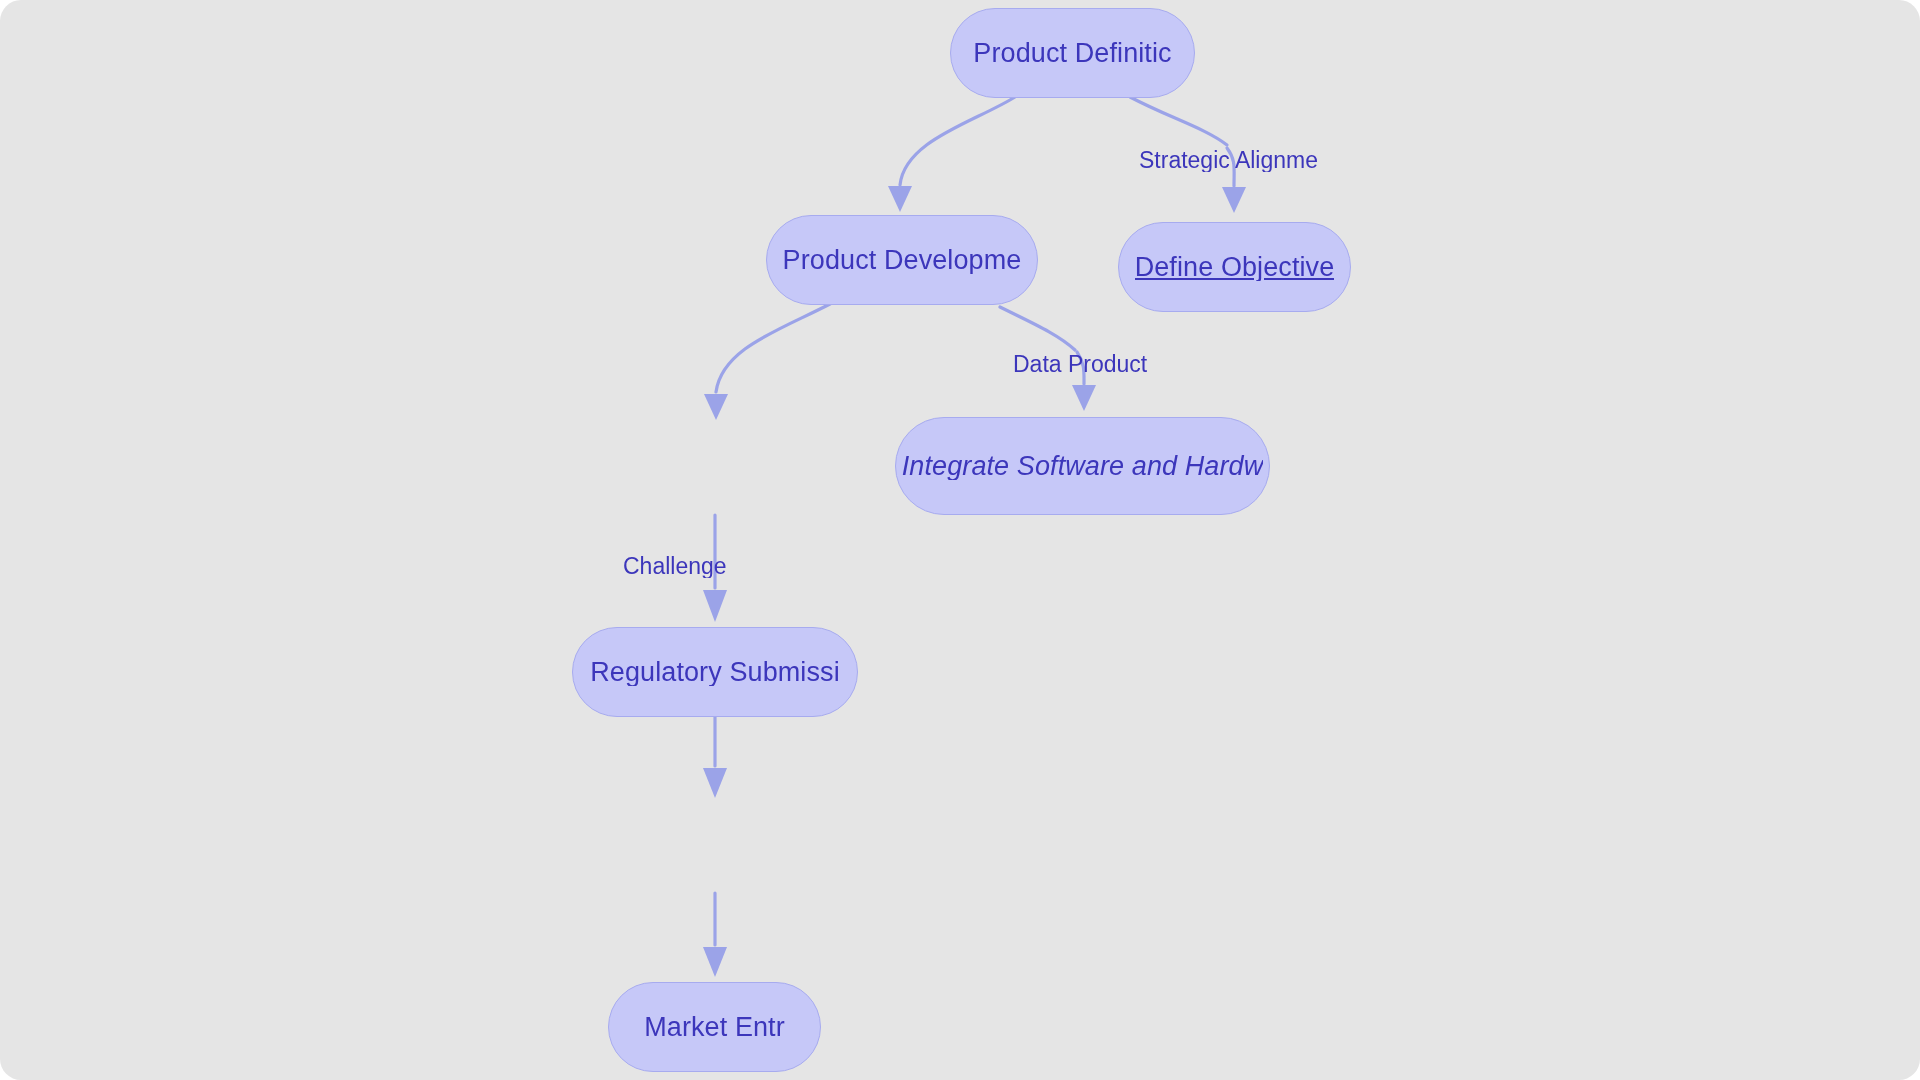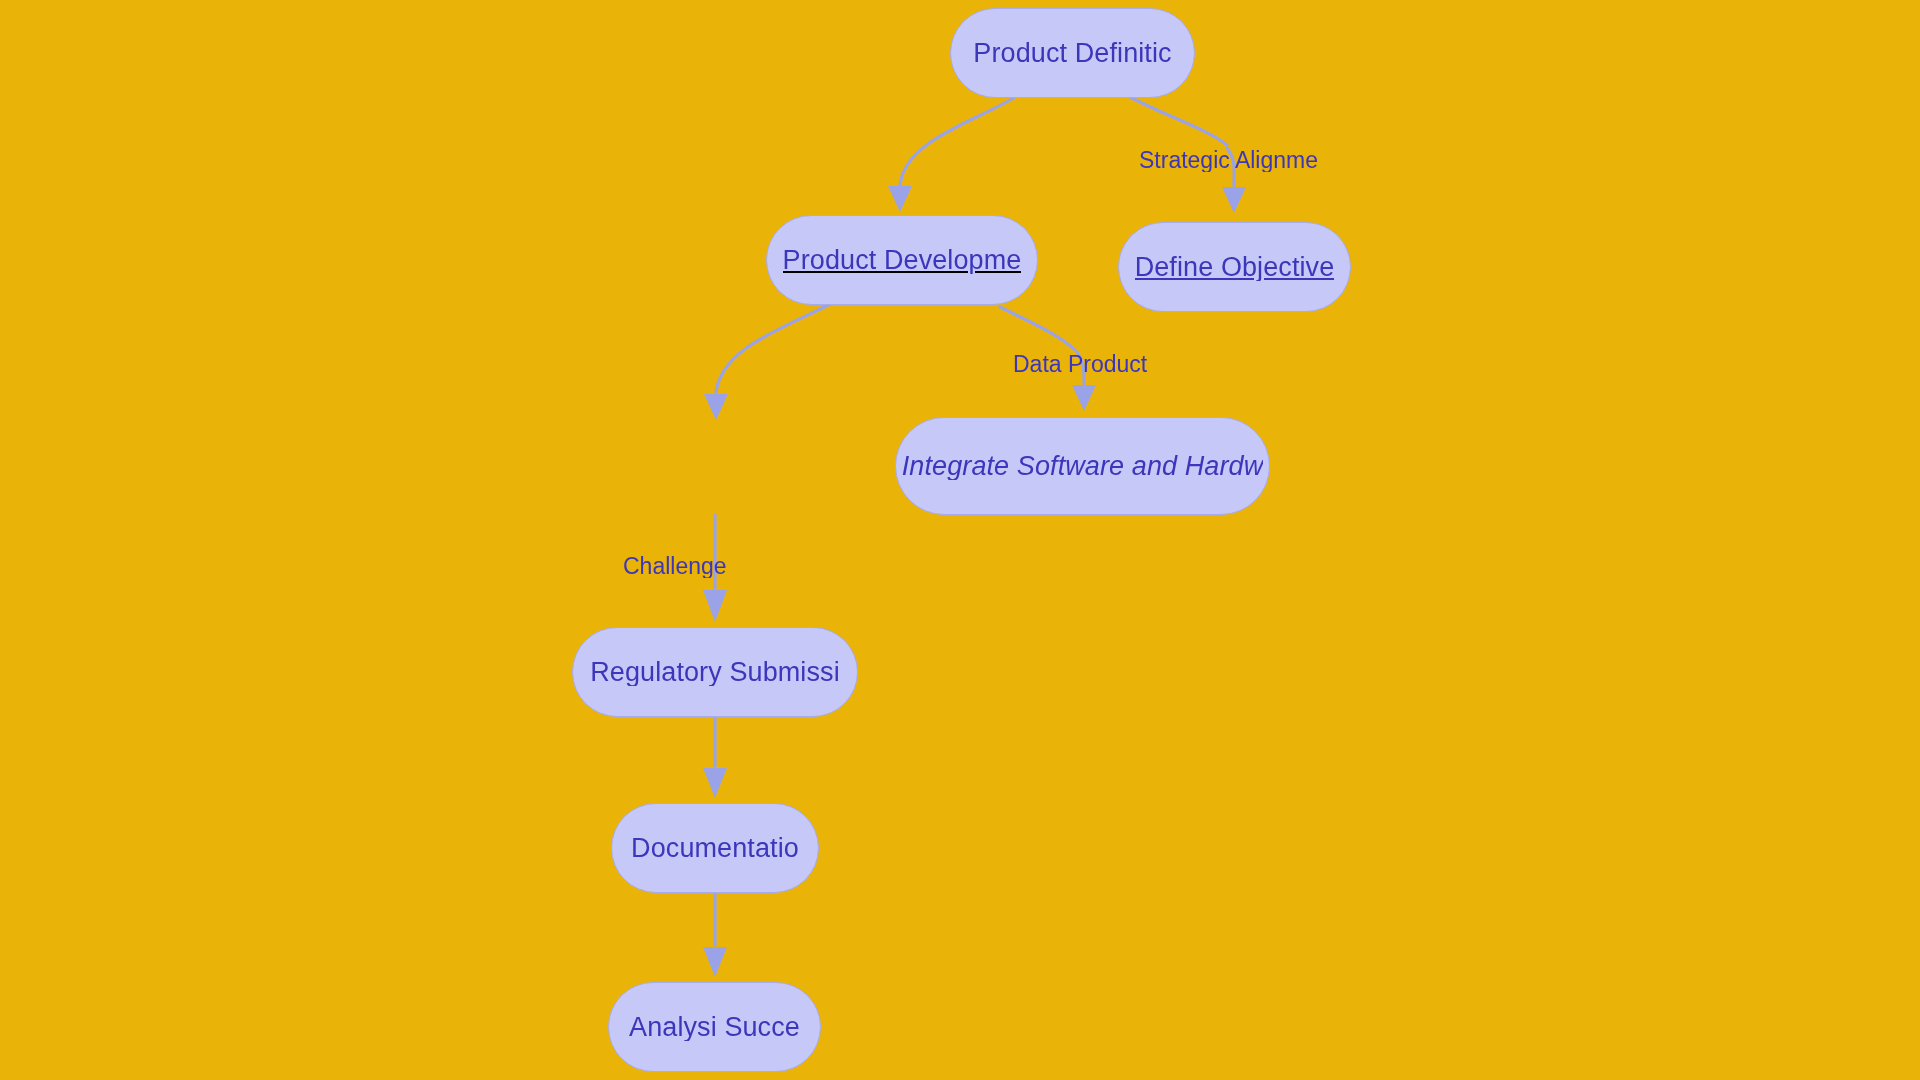--- a/index.html
+++ b/index.html
@@ -71,21 +71,21 @@
     line-height: 1;
     white-space: nowrap;
     background: transparent;
     overflow: hidden;
     text-overflow: clip;
   }
 </style>
 </head>
 <body>
 
-<div id="diagram-root" style="background: #eab308;">
+<div id="diagram-root" style="background: #e5e5e5; border-radius: 21px;">
 
   <svg id="flow-svg" viewBox="0 0 1920 1080" preserveAspectRatio="none" aria-hidden="true">
 
     <g>
       <path class="edge-path" d="M 1015,97 C 975,122 905,140 900,185" style="stroke: rgb(155, 163, 232);"></path>
       <polygon class="arrow-head" points="888,186 912,186 900,212" style="fill: rgb(155, 163, 232);"></polygon>
     </g>
 
     <g>
       <path class="edge-path" d="M 1130,97 C 1170,118 1205,128 1227,145" style="stroke: rgb(155, 163, 232);"></path>
@@ -117,43 +117,40 @@
     <g>
       <path class="edge-path" d="M 715,893 L 715,945" style="stroke: rgb(155, 163, 232);"></path>
       <polygon class="arrow-head" points="703,947 727,947 715,977" style="fill: rgb(155, 163, 232);"></polygon>
     </g>
   </svg>
 
   <div class="node" id="node-0" style="left: 950px; top: 8px; width: 245px; height: 90px; background: rgb(198, 200, 248); border-color: rgb(167, 171, 239);">
     <span class="node-label" style="color: rgb(60, 54, 187);">Product Definitic</span>
   </div>
 
-  <div class="node" id="node-1" style="left: 766px; top: 215px; width: 272px; height: 90px; background: rgb(198, 200, 248); border-color: rgb(167, 171, 239); text-decoration: underline;">
+  <div class="node" id="node-1" style="left: 766px; top: 215px; width: 272px; height: 90px; background: rgb(198, 200, 248); border-color: rgb(167, 171, 239);">
     <span class="node-label" style="color: rgb(60, 54, 187);">Product Developme</span>
   </div>
 
   <div class="node" id="node-2" style="left: 1118px; top: 222px; width: 233px; height: 90px; background: rgb(198, 200, 248); border-color: rgb(167, 171, 239);">
     <span class="node-label" style="color: rgb(60, 54, 187); text-decoration: underline;">Define Objective</span>
   </div>
 
 
   <div class="node" id="node-4" style="left: 895px; top: 417px; width: 375px; height: 98px; background: rgb(198, 200, 248); border-color: rgb(167, 171, 239);">
     <span class="node-label" style="color: rgb(60, 54, 187); font-style: italic;">Integrate Software and Hardw</span>
   </div>
 
   <div class="node" id="node-5" style="left: 572px; top: 627px; width: 286px; height: 90px; background: rgb(198, 200, 248); border-color: rgb(167, 171, 239);">
     <span class="node-label" style="color: rgb(60, 54, 187);">Regulatory Submissi</span>
   </div>
 
-  <div class="node" id="node-6" style="left: 611px; top: 803px; width: 208px; height: 90px; background: rgb(198, 200, 248); border-color: rgb(167, 171, 239);">
-    <span class="node-label" style="color: rgb(60, 54, 187);">Documentatio</span>
-  </div>
 
   <div class="node" id="node-7" style="left: 608px; top: 982px; width: 213px; height: 90px; background: rgb(198, 200, 248); border-color: rgb(167, 171, 239);">
-    <span class="node-label" style="color: rgb(60, 54, 187);">Analysi Succe</span>
+    <span class="node-label" style="color: rgb(60, 54, 187);">Market Entr</span>
   </div>
 
   <div class="edge-label" id="edge-label-1" style="left: 1139px; top: 149px; color: rgb(60, 54, 187);">Strategic Alignme</div>
 
   <div class="edge-label" id="edge-label-3" style="left: 1013px; top: 353px; color: rgb(60, 54, 187);">Data Product</div>
 
   <div class="edge-label" id="edge-label-4" style="left: 623px; top: 555px; color: rgb(60, 54, 187);">Challenge</div>
 
 </div>
 

